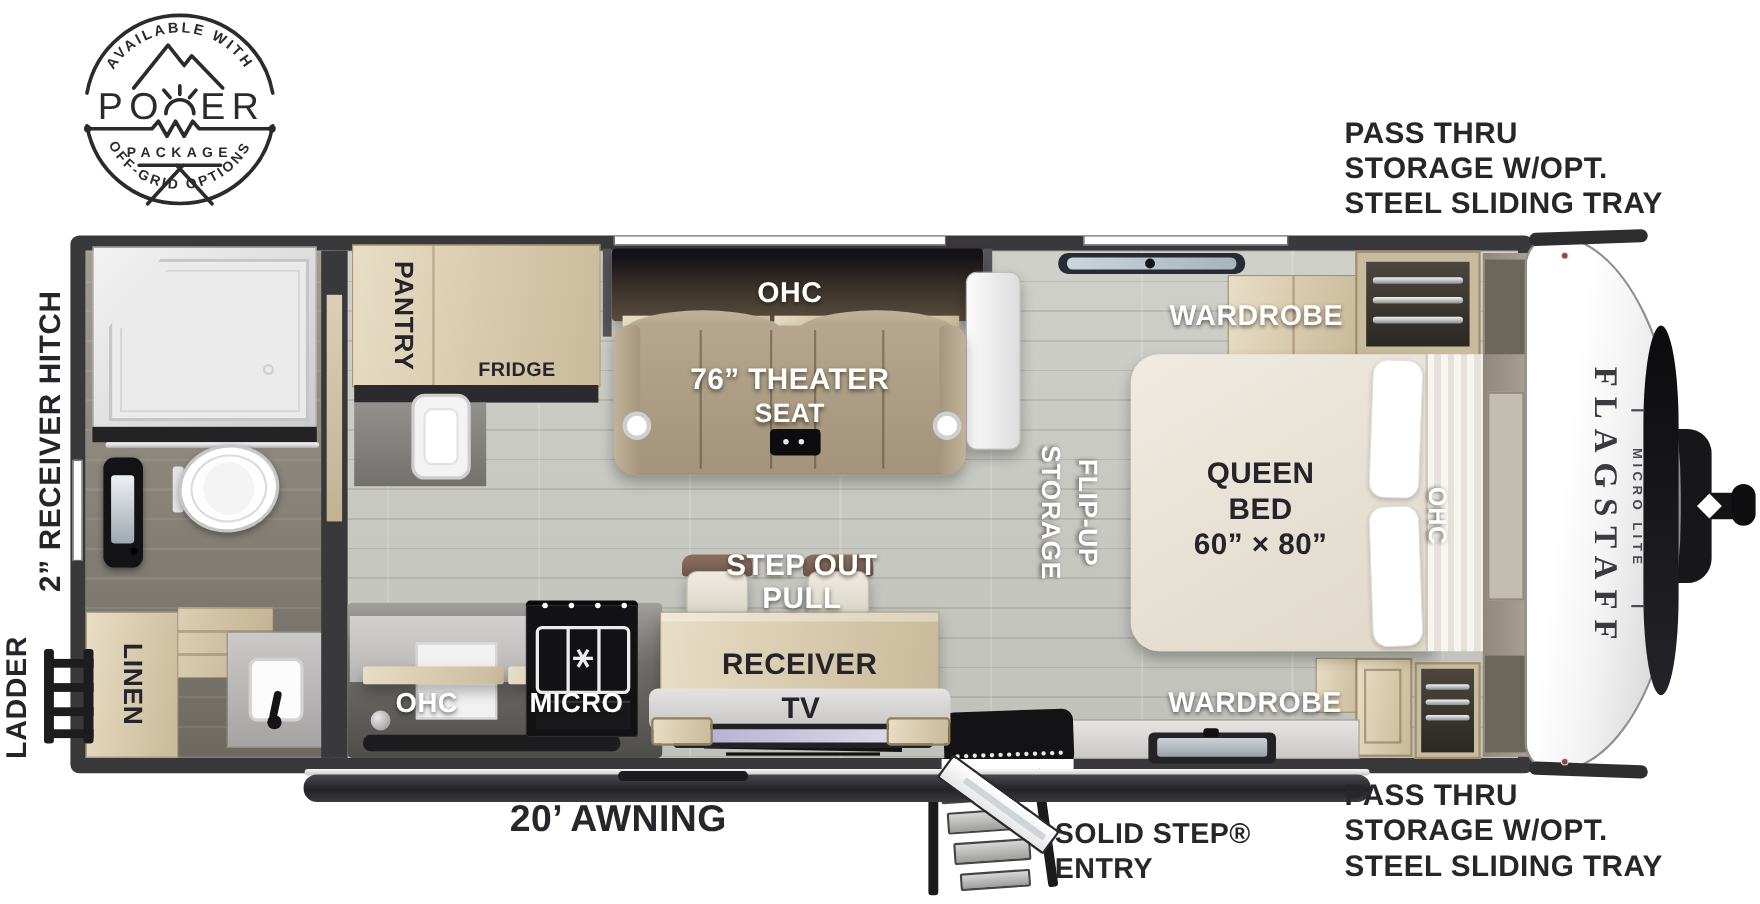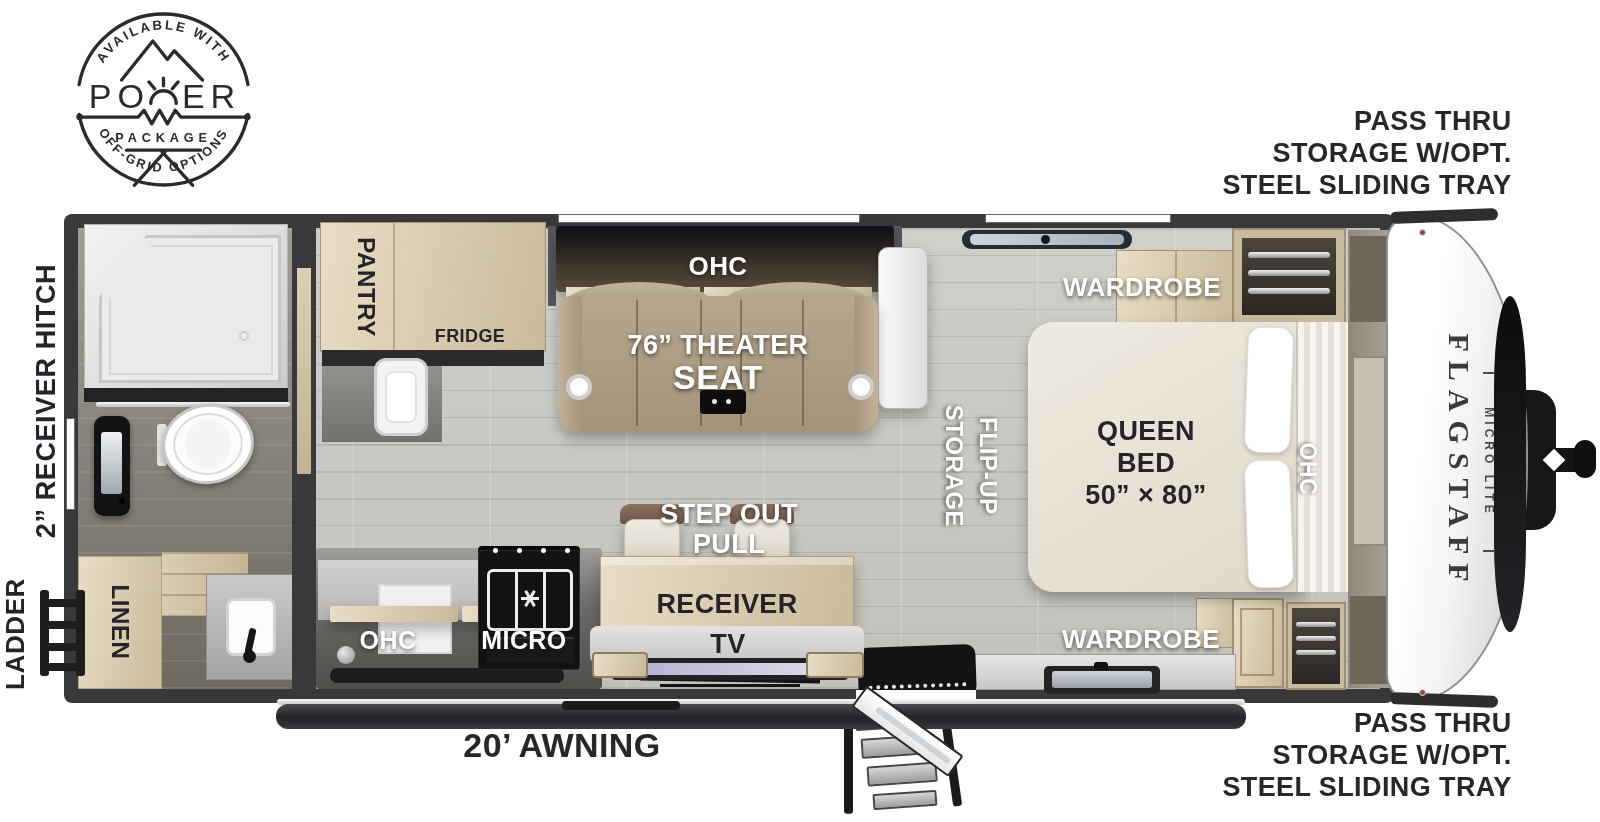--- a/index.html
+++ b/index.html
@@ -2,21 +2,21 @@
 <html><head>
 <meta charset="utf-8">
 <style>
   *{margin:0;padding:0;box-sizing:border-box}
   html,body{width:1600px;height:822px;background:#fff;overflow:hidden}
   body{font-family:"Liberation Sans",sans-serif;position:relative}
   .abs{position:absolute}
   
   .lbl{position:absolute;white-space:nowrap;transform:translate(-50%,-50%);text-align:center;
        font-weight:800;color:#28262b;letter-spacing:.4px;z-index:40}
-  .blk{position:absolute;transform:translate(-50%,-50%);text-align:right;font-weight:800;
+  .blk{position:absolute;transform:translate(-50%,-50%);text-align:left;font-weight:800;
        color:#28262b;letter-spacing:.4px;z-index:40;white-space:nowrap}
   .vl{position:absolute;white-space:nowrap;transform:translate(-50%,-50%) rotate(90deg);
       font-weight:800;letter-spacing:.6px;z-index:40;text-align:center}
   .vl.ccw{transform:translate(-50%,-50%) rotate(-90deg)}
   .wl{color:#fff;text-shadow:0 2px 4px rgba(25,20,15,.65)}
   .ink{color:#26242a}
   
   .wood{background:linear-gradient(100deg,#e8ddc6 0%,#d9cbae 50%,#c9ba9b 100%)}
   .wall{background:#39383a}
   .chrome{background:linear-gradient(180deg,#f4f4f4,#8f8f8f);border-radius:3px}
@@ -57,20 +57,22 @@
 </div>
 <div class="blk" style="left:1367px;top:755px;font-size:27px;line-height:32px">
   <div>PASS THRU</div>
   <div>STORAGE W/OPT.</div>
   <div>STEEL SLIDING TRAY</div>
 </div>
 <div class="vl ccw ink" style="left:46px;top:401px;font-size:27px">2” RECEIVER HITCH</div>
 <div class="vl ccw ink" style="left:15px;top:634px;font-size:26px">LADDER</div>
 <div class="lbl" style="left:562px;top:745px;font-size:34px">20’ AWNING</div>
 <div class="blk" style="left:1048px;top:773px;font-size:26px;line-height:32px">
+  <div>SOLID STEP®</div>
+  <div>ENTRY</div>
 </div>
 
 <div class="abs" style="left:0;top:0;z-index:9">
   <div class="abs" style="left:40px;top:590px;width:9px;height:86px;background:#1d1d1f;border-radius:3px"></div>
   <div class="abs" style="left:76px;top:590px;width:9px;height:86px;background:#1d1d1f;border-radius:3px"></div>
   <div class="abs" style="left:40px;top:599px;width:45px;height:8px;background:#1d1d1f"></div>
   <div class="abs" style="left:40px;top:621px;width:45px;height:8px;background:#1d1d1f"></div>
   <div class="abs" style="left:40px;top:643px;width:45px;height:8px;background:#1d1d1f"></div>
   <div class="abs" style="left:40px;top:663px;width:45px;height:8px;background:#1d1d1f"></div>
 </div>
@@ -165,21 +167,21 @@
   <div class="abs" style="left:0;top:0;width:24px;height:136px;background:linear-gradient(90deg,#c2b39a,#a4957c);border-radius:14px 4px 4px 20px"></div>
   <div class="abs" style="left:296px;top:0;width:24px;height:136px;background:linear-gradient(270deg,#c2b39a,#a4957c);border-radius:4px 14px 20px 4px"></div>
   <div class="abs" style="left:8px;top:78px;width:26px;height:26px;background:#fff;border:4px solid #cfcfcf;border-radius:50%"></div>
   <div class="abs" style="left:290px;top:78px;width:26px;height:26px;background:#fff;border:4px solid #cfcfcf;border-radius:50%"></div>
   <div class="abs" style="left:142px;top:94px;width:46px;height:24px;background:#0d0d10;border-radius:4px">
     <div class="abs" style="left:12px;top:9px;width:5px;height:5px;background:#e8e8e8;border-radius:50%"></div>
     <div class="abs" style="left:26px;top:9px;width:5px;height:5px;background:#e8e8e8;border-radius:50%"></div>
   </div>
 </div>
 <div class="lbl wl" style="left:718px;top:345px;font-size:27px">76” THEATER</div>
-<div class="lbl wl" style="left:718px;top:377px;font-size:34px">SEAT</div>
+<div class="lbl wl" style="left:718px;top:377px;font-size:24px">SEAT</div>
 <div class="abs shadow" style="left:878px;top:247px;width:50px;height:162px;background:linear-gradient(90deg,#fbfbfb,#dcdcdc);border:1px solid #b9b9b9;border-radius:10px;z-index:5"></div>
 <div class="vl wl" style="left:988px;top:466px;font-size:24px">FLIP-UP</div>
 <div class="vl wl" style="left:954px;top:466px;font-size:24px">STORAGE</div>
 
 <div class="abs" style="left:620px;top:504px;width:64px;height:20px;background:linear-gradient(180deg,#8b7060,#6d584b);border-radius:10px 10px 3px 3px;z-index:5"></div>
 <div class="abs" style="left:730px;top:504px;width:64px;height:20px;background:linear-gradient(180deg,#8b7060,#6d584b);border-radius:10px 10px 3px 3px;z-index:5"></div>
 <div class="abs shadow" style="left:624px;top:519px;width:56px;height:44px;background:linear-gradient(180deg,#f0ebe1,#d9d3c7);border:1px solid #c4beb0;border-radius:10px;z-index:6"></div>
 <div class="abs shadow" style="left:734px;top:519px;width:56px;height:44px;background:linear-gradient(180deg,#f0ebe1,#d9d3c7);border:1px solid #c4beb0;border-radius:10px;z-index:6"></div>
 <div class="lbl wl" style="left:729px;top:514px;font-size:27px">STEP OUT</div>
 <div class="lbl wl" style="left:729px;top:544px;font-size:27px">PULL</div>
@@ -211,21 +213,21 @@
   <div class="abs chrome" style="left:14px;top:58px;width:82px;height:6px"></div>
 </div>
 <div class="lbl wl" style="left:1142px;top:287px;font-size:26px">WARDROBE</div>
 
 <div class="abs shadow" style="left:1028px;top:322px;width:276px;height:270px;background:linear-gradient(150deg,#f0ebe1,#dfd8ca);border-radius:26px 6px 6px 26px;z-index:5"></div>
 <div class="abs" style="left:1296px;top:322px;width:52px;height:270px;background:repeating-linear-gradient(90deg,#f7f5f1 0 6px,#e6e2da 6px 12px);border-left:2px solid #cfc8b8;z-index:5"></div>
 <div class="abs" style="left:1246px;top:327px;width:46px;height:126px;background:#fff;border:1px solid #e0e0e0;border-radius:14px;transform:rotate(2deg);box-shadow:0 2px 5px rgba(0,0,0,.2);z-index:6"></div>
 <div class="abs" style="left:1246px;top:460px;width:46px;height:128px;background:#fff;border:1px solid #e0e0e0;border-radius:14px;transform:rotate(-2deg);box-shadow:0 2px 5px rgba(0,0,0,.2);z-index:6"></div>
 <div class="lbl ink" style="left:1146px;top:431px;font-size:27px">QUEEN</div>
 <div class="lbl ink" style="left:1146px;top:463px;font-size:27px">BED</div>
-<div class="lbl ink" style="left:1146px;top:495px;font-size:27px">50” × 80”</div>
+<div class="lbl ink" style="left:1146px;top:495px;font-size:27px">60” × 80”</div>
 <div class="vl wl" style="left:1307px;top:469px;font-size:23px">OHC</div>
 
 <div class="abs wood" style="left:1196px;top:598px;width:42px;height:50px;border:1px solid #a3916f;z-index:4"></div>
 <div class="abs wood" style="left:1232px;top:598px;width:52px;height:90px;border:2px solid #a18f6d;z-index:4">
   <div class="abs" style="left:6px;top:8px;width:34px;height:68px;border:2px solid rgba(120,95,60,.5)"></div>
 </div>
 <div class="abs" style="left:1286px;top:602px;width:60px;height:88px;background:#c9bb9e;border:2px solid #a18f6d;z-index:4">
   <div class="abs" style="left:4px;top:4px;width:48px;height:76px;background:linear-gradient(180deg,#4c463e,#2b2723)"></div>
   <div class="abs chrome" style="left:8px;top:18px;width:40px;height:5px"></div>
   <div class="abs chrome" style="left:8px;top:32px;width:40px;height:5px"></div>

